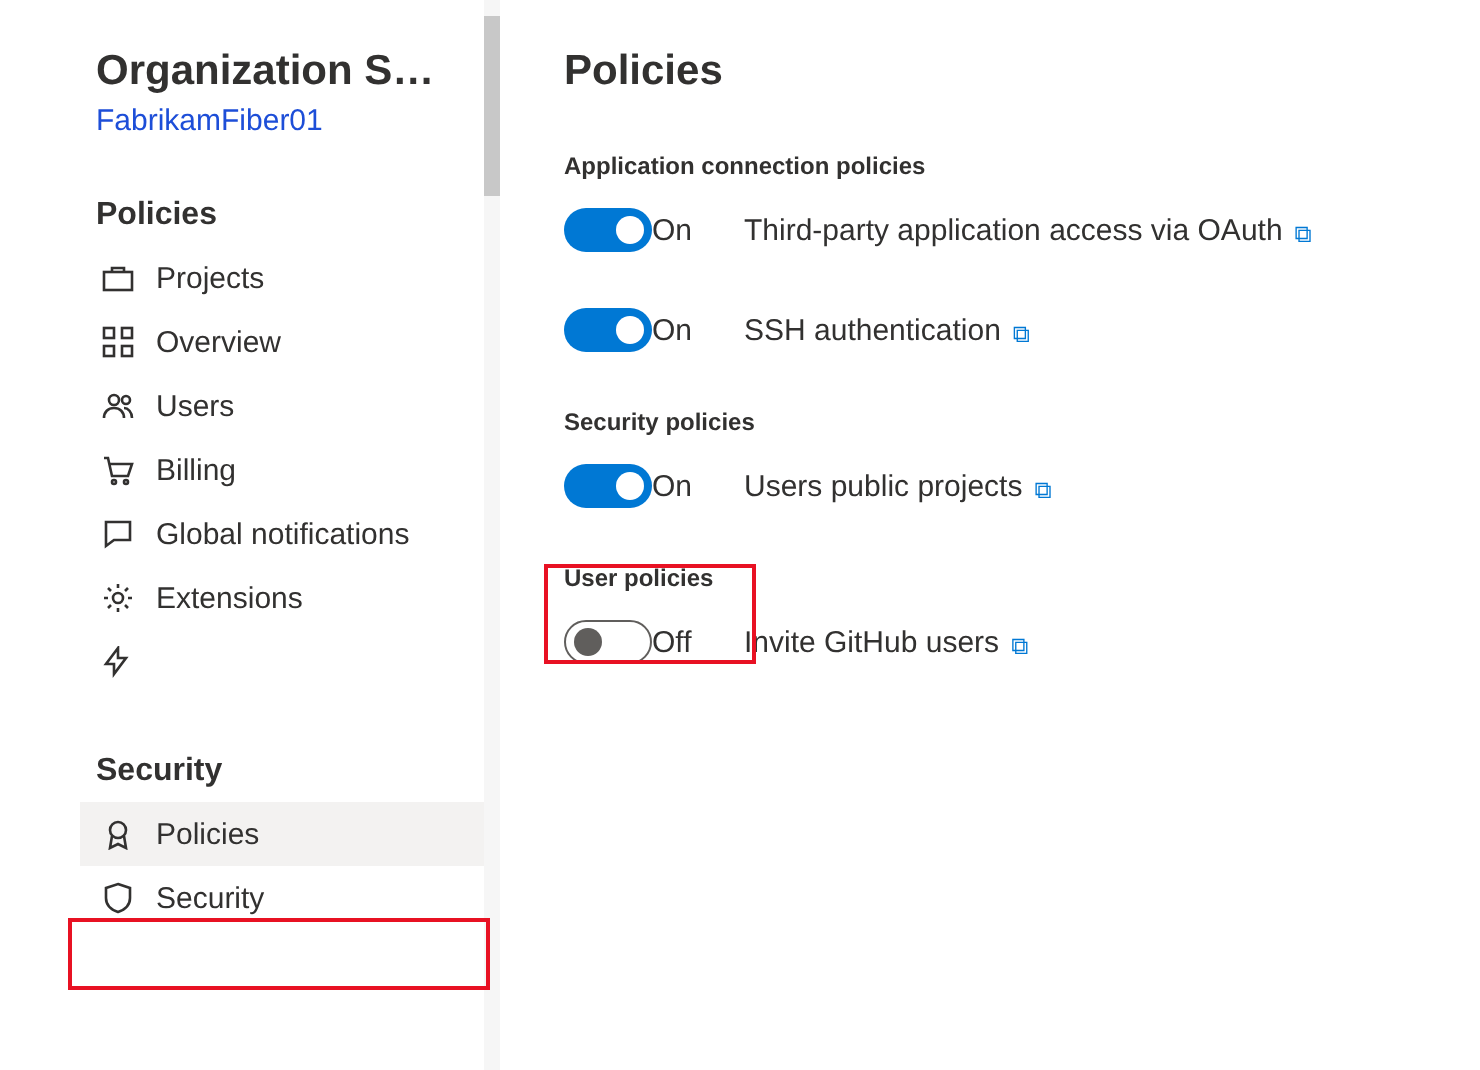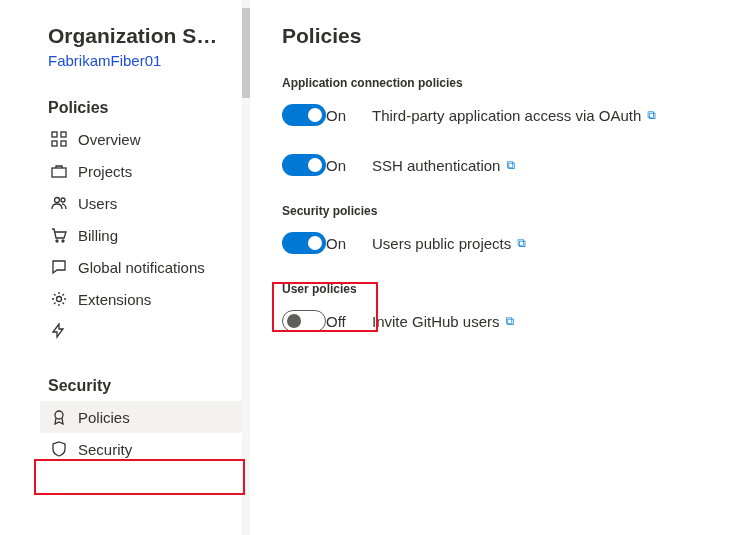--- a/index.html
+++ b/index.html
@@ -119,21 +119,21 @@
     border-radius: 50%;
     top: 4px;
   }
   .toggle.on .knob { background: #fff; right: 4px; }
   .toggle.off .knob { background: #605e5c; left: 4px; top: 3px; }
   .toggle-label {
     width: 28px;
   }
   .policy-desc {
     display: flex;
-    align-items: center;
+    align-items: flex-end;
     gap: 6px;
     margin-left: 18px;
   }
   .link-icon {
     color: #0078d4;
     font-size: 12px;
   }
   .section-gap { margin-top: 10px; }
   svg { stroke: currentColor; fill: none; stroke-width: 1.3; }
 </style>
@@ -143,36 +143,36 @@
 <div class="app">
   <div class="sidebar">
     <div class="sidebar-title">Organization S…</div>
     <div class="sidebar-sub">FabrikamFiber01</div>
 
     <div class="section-header">Policies</div>
 
     <div class="nav-item">
       <span class="icon">
         <svg viewBox="0 0 16 16" width="16" height="16">
+            <rect x="1" y="5" width="14" height="9"></rect>
+            <path d="M5 5V3h6v2"></path>
+          </svg>
+      </span>
+      <span>Projects</span>
+    </div>
+    <div class="nav-item">
+      <span class="icon">
+        <svg viewBox="0 0 16 16" width="16" height="16">
             <rect x="1" y="1" width="5" height="5"></rect>
             <rect x="10" y="1" width="5" height="5"></rect>
             <rect x="1" y="10" width="5" height="5"></rect>
             <rect x="10" y="10" width="5" height="5"></rect>
           </svg>
       </span>
       <span>Overview</span>
-    </div>
-    <div class="nav-item">
-      <span class="icon">
-        <svg viewBox="0 0 16 16" width="16" height="16">
-            <rect x="1" y="5" width="14" height="9"></rect>
-            <path d="M5 5V3h6v2"></path>
-          </svg>
-      </span>
-      <span>Projects</span>
     </div>
     <div class="nav-item">
       <span class="icon">
         <svg viewBox="0 0 16 16" width="16" height="16">
             <circle cx="6" cy="5" r="2.5"></circle>
             <path d="M1 14c0-3 2-5 5-5s5 2 5 5"></path>
             <circle cx="12" cy="5" r="2"></circle>
             <path d="M11 9c2 0 4 2 4 5"></path>
           </svg>
       </span>

